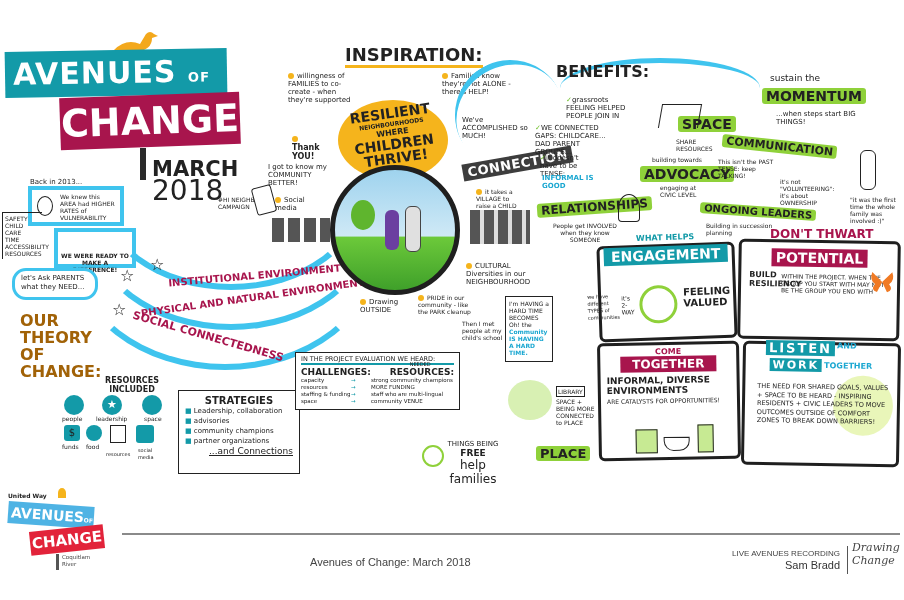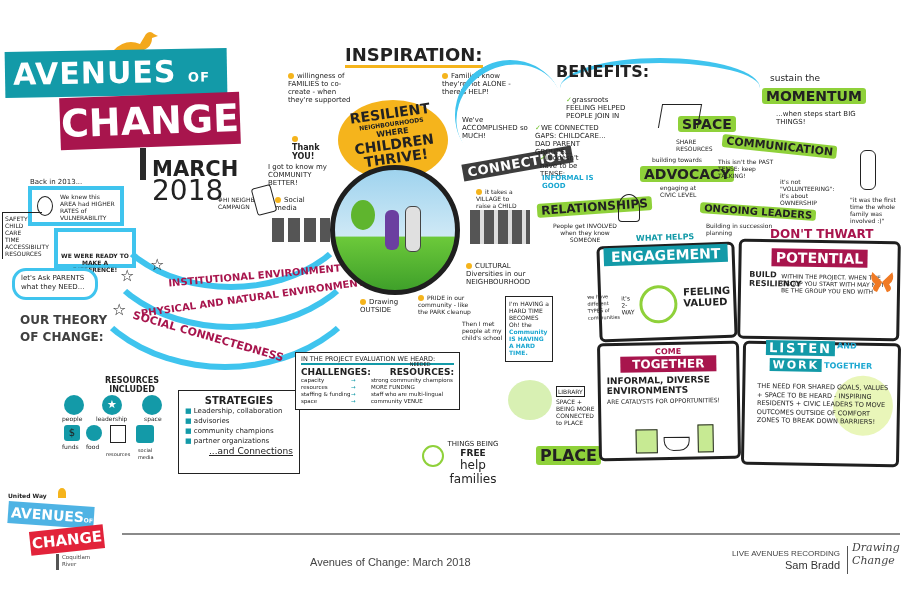--- a/index.html
+++ b/index.html
@@ -64,21 +64,21 @@
 </div>
 <div class="abs handc xs" style="left:2px;top:212px;width:40px;border-left:1px solid #222;border-top:1px solid #222;padding:2px">
   <div>SAFETY</div>
   <div>CHILD CARE</div>
   <div>TIME</div>
   <div>ACCESSIBILITY</div>
   <div>RESOURCES</div>
 </div>
 <div class="abs handc" style="left:12px;top:268px;width:86px;height:32px;border:3px solid #3fc4ee;border-radius:14px;background:#fff;padding:3px 6px;font-size:7px;line-height:9px">let's Ask PARENTS what they NEED...</div>
 
-<div class="abs hand" style="left:20px;top:312px;width:90px;font-size:12px;line-height:17px;color:#404040">OUR THEORY OF CHANGE:</div>
+<div class="abs hand" style="left:20px;top:312px;width:90px;font-size:16px;line-height:17px;color:#a16207">OUR THEORY OF CHANGE:</div>
 <div class="blue-line" style="left:96px;top:90px;width:270px;height:200px;border-color:transparent transparent #3fc4ee transparent"></div>
 <div class="blue-line" style="left:86px;top:110px;width:290px;height:220px;border-color:transparent transparent #3fc4ee transparent"></div>
 <div class="blue-line" style="left:70px;top:130px;width:310px;height:240px;border-color:transparent transparent #3fc4ee transparent"></div>
 <div class="abs hand" style="left:168px;top:270px;font-size:10px;color:#a8154d;transform:rotate(-5deg)">INSTITUTIONAL ENVIRONMENT</div>
 <div class="abs hand" style="left:140px;top:292px;font-size:10px;color:#a8154d;transform:rotate(-8deg)">PHYSICAL AND NATURAL ENVIRONMENT</div>
 <div class="abs hand" style="left:130px;top:330px;font-size:11px;color:#a8154d;transform:rotate(16deg)">SOCIAL CONNECTEDNESS</div>
 <div class="abs" style="left:150px;top:255px;font-size:16px">☆</div>
 <div class="abs" style="left:120px;top:266px;font-size:16px">☆</div>
 <div class="abs" style="left:112px;top:300px;font-size:16px">☆</div>
 
@@ -174,21 +174,21 @@
 <div class="abs" style="left:505px;top:296px;width:48px;height:66px;border:1.5px solid #222;background:#fff;padding:3px">
   <div class="handc xs">I'm HAVING a HARD TIME</div>
   <div class="handc xs">BECOMES</div>
   <div class="handc xs">Oh! the</div>
   <div class="handc xs" style="color:#1aa7d1;font-weight:bold">Community IS HAVING A HARD TIME.</div>
 </div>
 
 <div class="abs" style="left:508px;top:380px;width:44px;height:40px;border-radius:50%;background:#c7ea93;opacity:0.7"></div>
 <div class="abs handc xs" style="left:556px;top:386px;border:1px solid #222;padding:1px">LIBRARY</div>
 <div class="abs handc xs" style="left:556px;top:398px;width:44px">SPACE + BEING MORE CONNECTED to PLACE</div>
-<div class="abs hand" style="left:536px;top:446px;font-size:16px"><span class="green-hl">PLACE</span></div>
+<div class="abs hand" style="left:536px;top:446px;font-size:13px"><span class="green-hl">PLACE</span></div>
 <div class="abs" style="left:422px;top:445px;width:22px;height:22px;border:2px solid #8fd13a;border-radius:50%"></div>
 <div class="abs handc" style="left:446px;top:440px;text-align:center;width:54px">
   <div style="font-size:7px">THINGS BEING</div>
   <div style="font-size:9px;font-weight:bold">FREE</div>
   <div style="font-size:12px">help families</div>
 </div>
 
 <div class="abs hand" style="left:556px;top:62px;font-size:16px">BENEFITS:</div>
 <div class="abs handc sm" style="left:566px;top:96px;width:72px"><span class="check">✓</span><span>grassroots FEELING HELPED PEOPLE JOIN IN</span></div>
 <div class="abs handc sm" style="left:535px;top:124px;width:78px"><span class="check">✓</span><span>WE CONNECTED GAPS: CHILDCARE... DAD PARENT GROUPS...</span></div>

